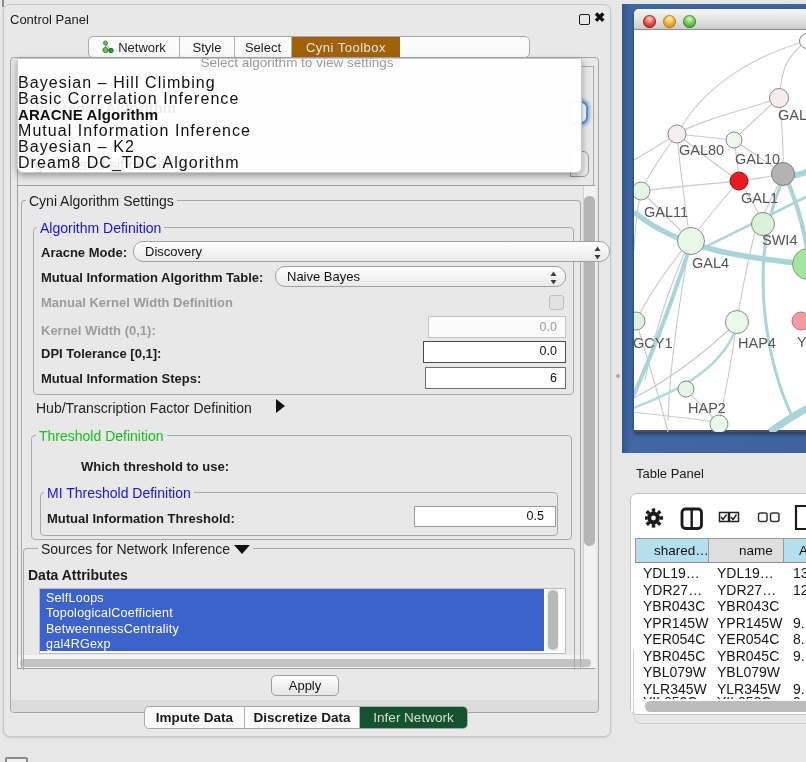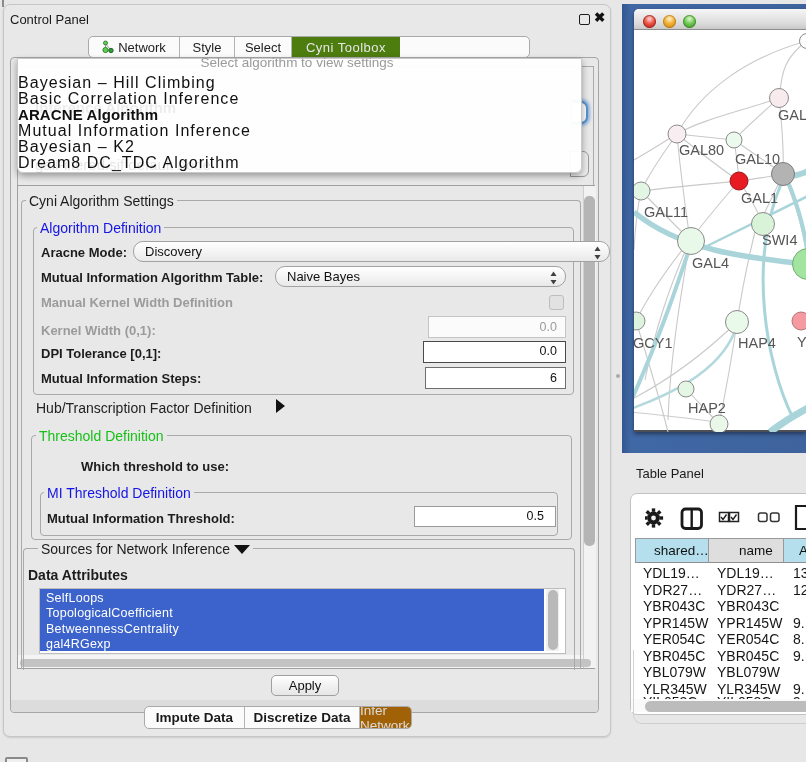--- a/index.html
+++ b/index.html
@@ -38,21 +38,21 @@
   <div id="toptabs" class="abs" style="left:88px;top:36px;width:442px;height:22px;background:#fbfbfb;border:1px solid #a9a9a9;border-radius:5px;box-sizing:border-box;overflow:hidden;font-size:13px;color:#222;">
       <div style="display:flex;height:100%;">
         <div style="display:flex;align-items:center;justify-content:center;height:100%;box-sizing:border-box;width:91px;border-right:1px solid #b3b3b3;"><svg width="13" height="14" viewBox="0 0 13 14" style="margin-right:3px">
             <path d="M3.5 3.5 L3.5 10 M4.5 9.5 L9 10.5 M3.8 4 L8 9" stroke="#9e9e9e" stroke-width="1" fill="none"></path>
             <circle cx="3.5" cy="3" r="2" fill="#63cc55" stroke="#2f7d2a" stroke-width="0.9"></circle>
             <circle cx="3.5" cy="10" r="2.6" fill="#63cc55" stroke="#2f7d2a" stroke-width="0.9"></circle>
             <circle cx="9" cy="10.5" r="2.2" fill="#2f9e3a" stroke="#1e5e1e" stroke-width="0.9"></circle>
           </svg>Network</div>
         <div style="display:flex;align-items:center;justify-content:center;height:100%;box-sizing:border-box;width:55px;border-right:1px solid #b3b3b3;">Style</div>
         <div style="display:flex;align-items:center;justify-content:center;height:100%;box-sizing:border-box;width:57px;border-right:1px solid #b3b3b3;">Select</div>
-        <div style="display:flex;align-items:center;justify-content:center;height:100%;box-sizing:border-box;width:108px;background:#4d7c0f;color:#e6e6e6;letter-spacing:0.5px;">Cyni Toolbox</div>
+        <div style="display:flex;align-items:center;justify-content:center;height:100%;box-sizing:border-box;width:108px;background:#a16207;color:#e6e6e6;letter-spacing:0.5px;">Cyni Toolbox</div>
       </div>
     </div>
 
   <div class="abs" style="left:17px;top:66px;width:577px;height:120px;background:#e8e8e8;border:1px solid #ababab;box-sizing:border-box;"></div>
 
   <div class="abs" style="left:572px;top:101px;width:16px;height:23px;border-radius:0 7px 7px 0;
        background:#fafafa;border:2.5px solid #5792d0;border-left:none;box-sizing:border-box;box-shadow:0 0 3px 1.5px rgba(95,150,215,0.65);"></div>
   <div class="abs" style="left:570px;top:151px;width:19px;height:26px;border-radius:0 6px 6px 0;
        background:#ececec;border:1.5px solid #9a9a9a;box-sizing:border-box;"></div>
 
@@ -120,25 +120,25 @@
 
   <div class="abs" style="left:39px;top:588px;width:525px;height:64px;background:#fff;border:1px solid #bdbdbd;"></div>
   <div class="abs" style="left:40px;top:589px;width:504px;height:62px;background:#3b63cb;"></div>
   <div class="abs" style="left:46px;top:591px;font-size:12.5px;letter-spacing:0.25px;color:#fff;line-height:15.4px;">SelfLoops<br>TopologicalCoefficient<br>BetweennessCentrality<br>gal4RGexp</div>
   <div class="abs" style="left:546px;top:589px;width:13px;height:62px;background:#f0f0f0;"></div>
   <div class="abs" style="left:547.5px;top:590px;width:10px;height:60px;background:#b9b9b9;border-radius:5px;"></div>
 
   <div class="abs" style="left:271px;top:675px;width:68px;height:21px;background:linear-gradient(#ffffff,#f0f0f0 55%,#e6e6e6);
        border:1px solid #9f9f9f;border-radius:5px;box-sizing:border-box;text-align:center;font-size:13px;color:#111;line-height:19px;">Apply</div>
 
-  <div id="bottabs" class="abs" style="left:144px;top:706px;width:268px;height:23px;background:#fbfbfb;border:1px solid #a9a9a9;border-radius:5px;box-sizing:border-box;overflow:hidden;font-size:13.5px;font-weight:600;color:#1a1a1a;">
+  <div id="bottabs" class="abs" style="left:144px;top:706px;width:324px;height:23px;background:#fbfbfb;border:1px solid #a9a9a9;border-radius:5px;box-sizing:border-box;overflow:hidden;font-size:13.5px;font-weight:600;color:#1a1a1a;">
       <div style="display:flex;height:100%;">
         <div style="display:flex;align-items:center;justify-content:center;height:100%;box-sizing:border-box;width:100px;border-right:1px solid #b3b3b3;">Impute Data</div>
         <div style="display:flex;align-items:center;justify-content:center;height:100%;box-sizing:border-box;width:115px;border-right:1px solid #b3b3b3;">Discretize Data</div>
-        <div style="display:flex;align-items:center;justify-content:center;height:100%;box-sizing:border-box;flex:1;background:#a16207;color:#dcdcdc;font-weight:normal;">Infer Network</div>
+        <div style="display:flex;align-items:center;justify-content:center;height:100%;box-sizing:border-box;flex:1;background:#14532d;color:#dcdcdc;font-weight:normal;">Infer Network</div>
       </div>
     </div>
 
   <div class="abs" style="left:17px;top:58px;width:563px;height:113px;background:rgba(255,255,255,0.96);
        border:1px solid #c9c9c9;border-radius:0 0 6px 6px;box-shadow:0 3px 7px rgba(0,0,0,0.35);z-index:30;"></div>
   <div class="abs" style="left:0;top:0;z-index:31;">
     <div class="abs" style="left:196px;top:55px;width:202px;font-size:13.5px;color:#9a9a9a;white-space:nowrap;text-align:center;">Select algorithm to view settings</div>
     <div class="abs" style="left:18px;top:75px;font-size:16px;letter-spacing:1.05px;color:#101010;line-height:16px;white-space:nowrap;">
       Bayesian – Hill Climbing<br>
       Basic Correlation Inference<br>

